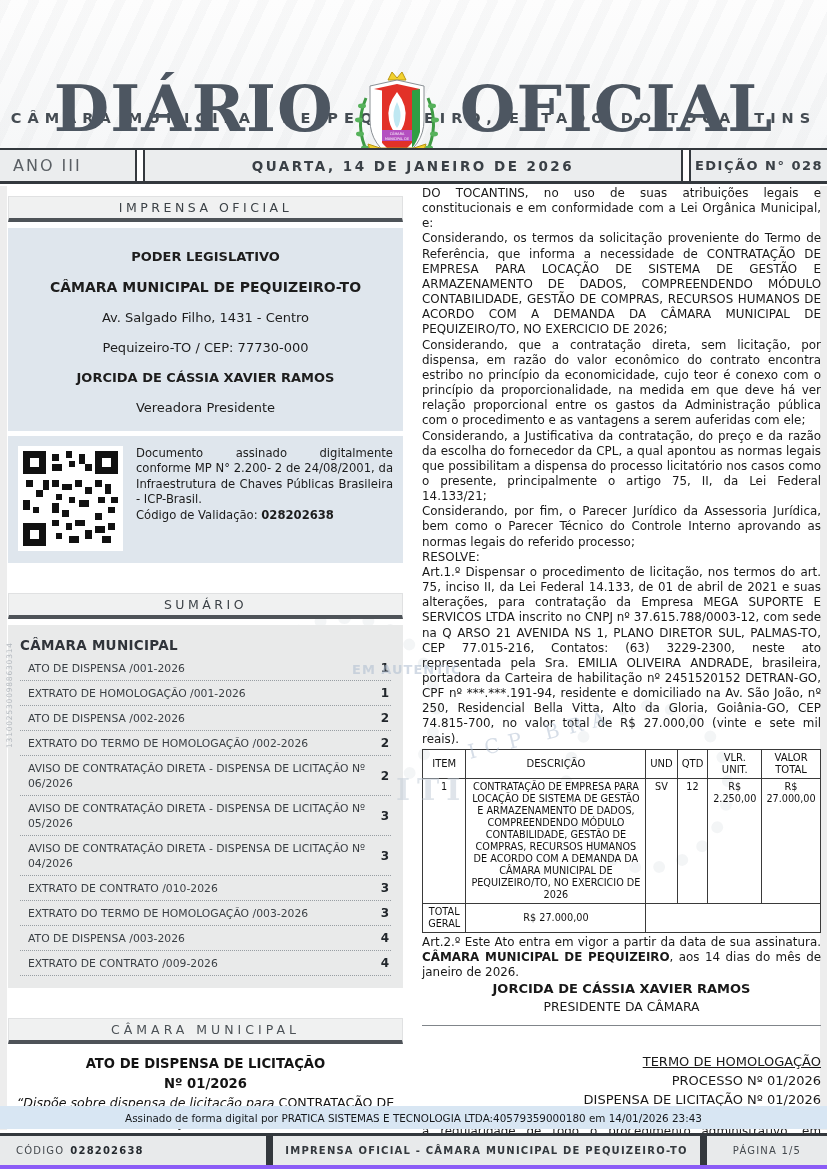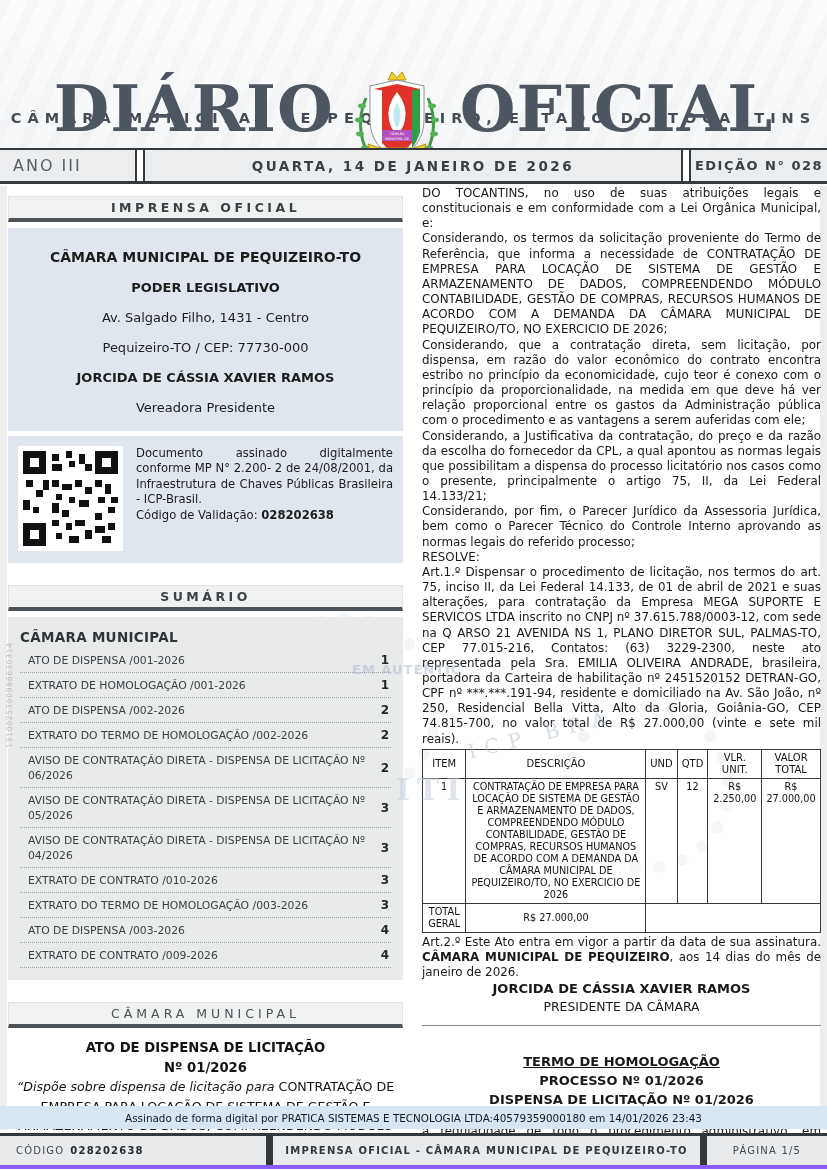--- a/index.html
+++ b/index.html
@@ -29,21 +29,21 @@
   .ic-ano{width:122px;border-left:none;padding-left:13px;font-size:16px;letter-spacing:2px;color:#5a5f64;}
   .ic-date{flex:1;justify-content:center;font-weight:700;font-size:13.5px;letter-spacing:2.5px;color:#3a4046;}
   .ic-ed{width:136px;border-right:none;justify-content:center;font-weight:700;font-size:13px;letter-spacing:1.5px;color:#3a4046;}
 
   
   .col-left{position:absolute;left:8px;top:196px;width:395px;z-index:1;}
   .col-right{position:absolute;left:422px;top:186px;width:399px;z-index:1;
              font-size:11.9px;line-height:15.15px;text-align:justify;color:#191919;}
 
   .sec-head{height:21px;background:#f0f1f1;border:1px solid #e0e1e2;border-bottom:4px solid #4e5358;
-            text-align:center;font-weight:700;font-size:12.5px;letter-spacing:3.5px;color:#3c4247;line-height:21px;}
+            text-align:center;font-weight:400;font-size:12.5px;letter-spacing:3.5px;color:#3c4247;line-height:21px;}
   .sec-head.light{font-weight:500;letter-spacing:4px;color:#4b5156;}
 
   .org-box{margin-top:6px;background:#dfe6ed;text-align:center;padding:21px 8px 16px;}
   .org-box div{margin-bottom:15px;font-size:13px;color:#1d1d1d;}
   .org-b{font-weight:700;}
   .org-camara{font-size:14px !important;}
 
   .qr-box{margin-top:5px;background:#dfe6ed;padding:10px 10px 12px 10px;display:flex;gap:13px;align-items:flex-start;}
   .qr{width:95px;height:95px;background:#fff;padding:5px;flex:0 0 auto;}
   .qr svg{width:95px;height:95px;display:block;}
@@ -51,29 +51,29 @@
 
   .sumario-box{margin-top:6px;background:#e9eaea;padding:8px 12px 12px;}
   .sum-group{font-weight:700;font-size:13.5px;color:#30343a;letter-spacing:.3px;padding:4px 0 3px;}
   .sum-item{display:flex;align-items:center;justify-content:space-between;border-bottom:1px dotted #989ea3;
             padding:5px 2px 4px 8px;font-size:10.8px;color:#3a3f44;line-height:15px;}
   .sum-item .pg{font-weight:700;font-size:12px;color:#22272c;margin-left:10px;flex:0 0 auto;}
 
   .article{margin-top:10px;text-align:center;color:#141414;}
   .art-title{font-weight:700;font-size:13.2px;line-height:19.5px;}
   .art-quote{font-size:12.6px;line-height:19.5px;}
-  .mt18{margin-top:22px;}
+  .mt18{margin-top:30px;}
 
   
   .col-right p{margin:0;}
   .rc-sign{text-align:center;}
   .rc-sign .nm{font-weight:700;font-size:13px;line-height:18px;}
   .rc-sign .rl{font-size:12.4px;line-height:18px;}
   .rc-divider{border:none;border-top:1px solid #80858a;margin:9px 0 26px;}
-  .rc-h{text-align:center;font-weight:700;font-size:13px;line-height:19px;}
+  .rc-h{text-align:right;font-weight:400;font-size:13px;line-height:19px;}
   .rc-h.u{text-decoration:underline;}
 
   table.itens{width:100%;border-collapse:collapse;margin:2px 0 2px;}
   table.itens th,table.itens td{border:1px solid #3a3a3a;font-size:9.7px;line-height:12px;
         text-align:center;vertical-align:middle;padding:2px 2px;color:#111;font-weight:400;}
   table.itens th{font-size:10px;}
   .w-item{width:40px;} .w-desc{width:196px;} .w-und{width:27px;} .w-qtd{width:27px;} .w-vu{width:50px;} .w-vt{width:55px;}
 
   
   .sig-bar{position:absolute;left:0;right:0;top:1106px;height:23px;background:#d8e6f3;display:flex;
@@ -159,22 +159,22 @@
   <div class="wreath wr2"></div>
   <div class="wm wm1">EM AUTENTIC</div>
   <div class="wm wm2">ICP BRA</div>
   <div class="wm wm3">ITI</div>
   <div class="side-code">1310025300988630314</div>
 
   <div class="col-left">
     <div class="sec-head">IMPRENSA OFICIAL</div>
 
     <div class="org-box">
+      <div class="org-b">PODER LEGISLATIVO</div>
       <div class="org-b org-camara">CÂMARA MUNICIPAL DE PEQUIZEIRO-TO</div>
-      <div class="org-b">PODER LEGISLATIVO</div>
       <div>Av. Salgado Filho, 1431 - Centro</div>
       <div>Pequizeiro-TO / CEP: 77730-000</div>
       <div class="org-b">JORCIDA DE CÁSSIA XAVIER RAMOS</div>
       <div style="margin-bottom:0">Vereadora Presidente</div>
     </div>
 
     <div class="qr-box">
       <div class="qr">
         <svg viewBox="0 0 29 29" shape-rendering="crispEdges">
           <rect width="29" height="29" fill="#fff"></rect>

